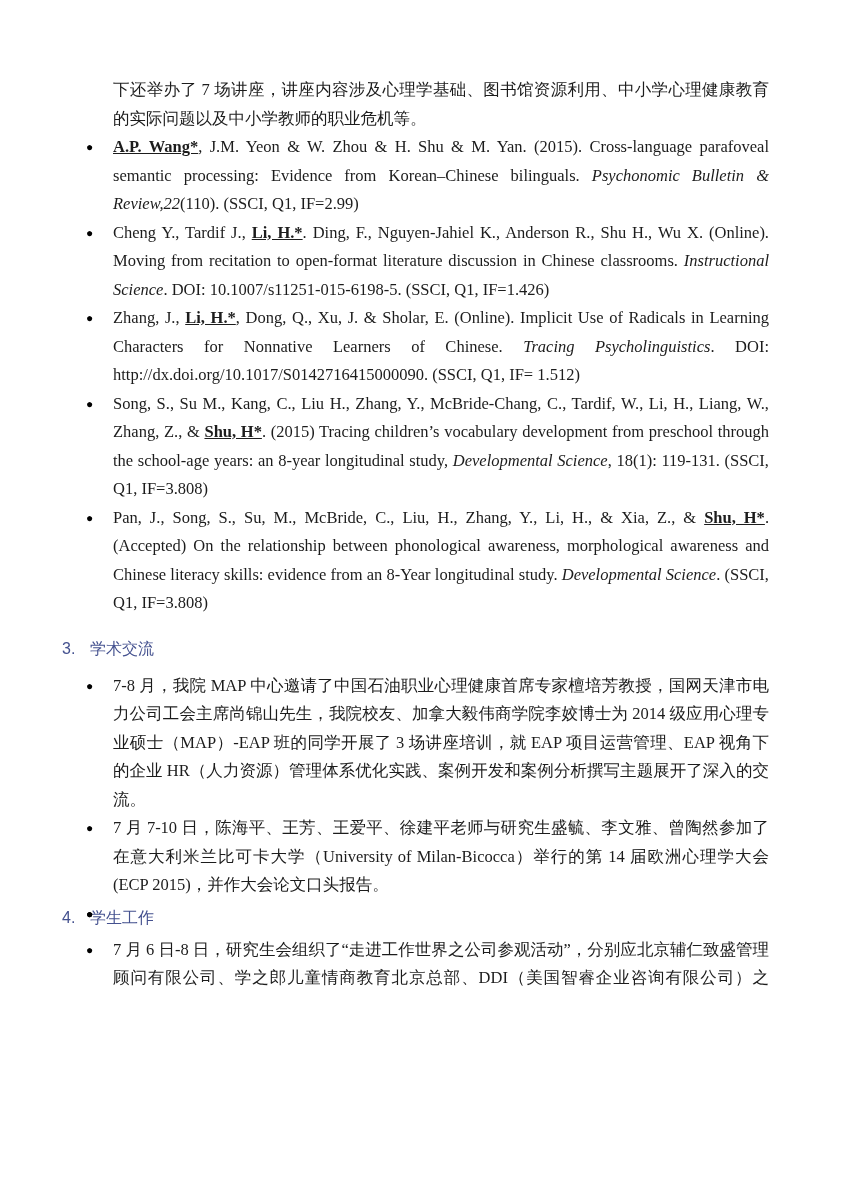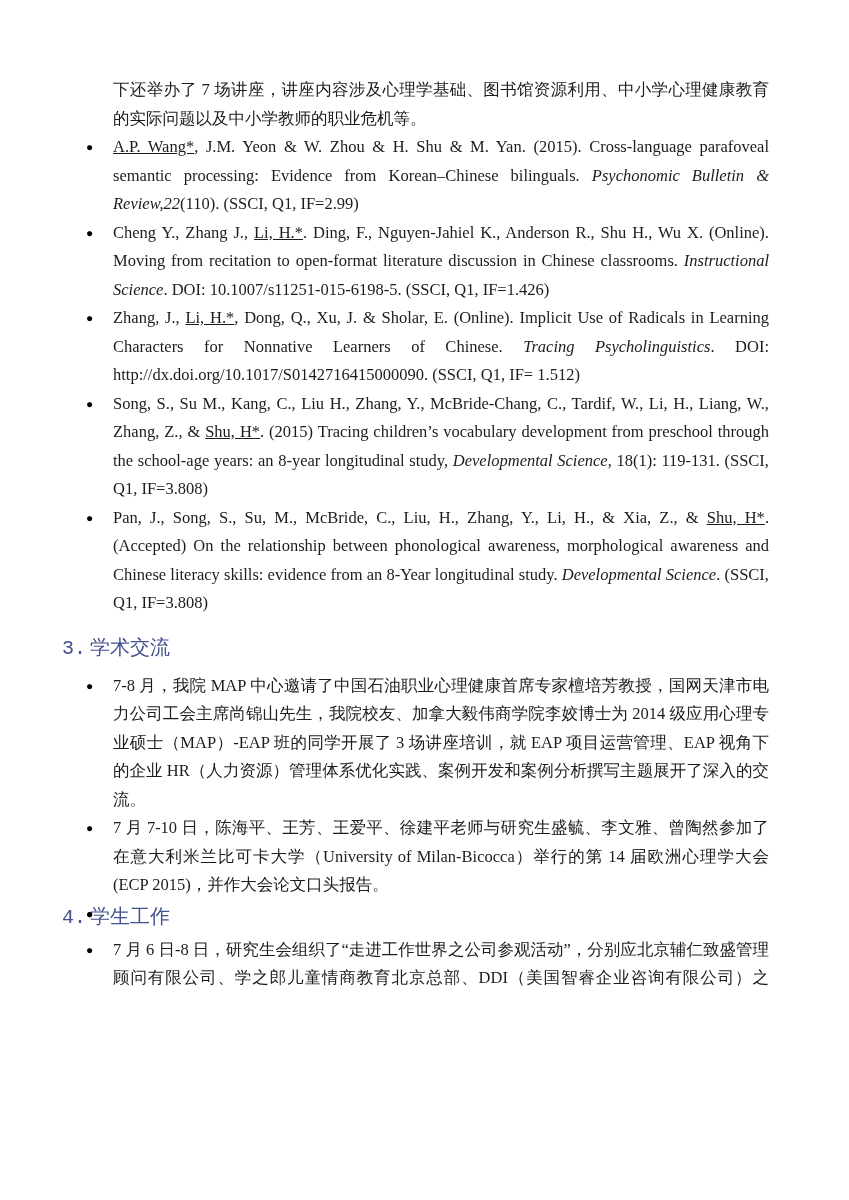--- a/index.html
+++ b/index.html
@@ -35,27 +35,27 @@
     line-height: 28.5px;
   }
   ul.blist .bullet {
     position: absolute;
     left: -27px;
     top: 0;
     font-size: 12px;
     line-height: 28.5px;
     color: #000;
   }
-  .bu { font-weight: normal; text-decoration: underline; }
+  .bu { font-weight: bold; text-decoration: underline; }
   .i  { font-style: italic; }
   h2.sec-heading {
     margin: 16px 0 8px -51px;
-    font-family: Liberation Mono, monospace;
+    font-family: Liberation Sans, sans-serif;
     font-weight: 500;
-    font-size: 20px;
+    font-size: 16px;
     line-height: 30px;
     color: var(--heading-color, #44518f);
   }
   h2.sec-heading .h-num {
     display: inline-block;
     width: 28px;
   }
   h2#heading-student-work {
     margin-top: 3px;
     margin-bottom: 3px;
@@ -77,21 +77,21 @@
 
   <p class="intro">下还举办了 7 场讲座，讲座内容涉及心理学基础、图书馆资源利用、中小学心理健康教育的实际问题以及中小学教师的职业危机等。</p>
 
   <ul class="blist">
     <li>
       <span class="bullet">●</span>
       <span><span class="bu">A.P. Wang*</span><span>, J.M. Yeon &amp; W. Zhou &amp; H. Shu &amp; M. Yan. (2015). Cross-language parafoveal semantic processing: Evidence from Korean–Chinese bilinguals. </span><span class="i">Psychonomic Bulletin &amp; Review,22</span><span>(110). (SSCI, Q1, IF=2.99)</span></span>
     </li>
     <li>
       <span class="bullet">●</span>
-      <span><span>Cheng Y., Zhang J., </span><span class="bu">Li, H.*</span><span>. Ding, F., Nguyen-Jahiel K., Anderson R., Shu H., Wu X. (Online). Moving from recitation to open-format literature discussion in Chinese classrooms. </span><span class="i">Instructional Science</span><span>. DOI: 10.1007/s11251-015-6198-5. (SSCI, Q1, IF=1.426)</span></span>
+      <span><span>Cheng Y., Tardif J., </span><span class="bu">Li, H.*</span><span>. Ding, F., Nguyen-Jahiel K., Anderson R., Shu H., Wu X. (Online). Moving from recitation to open-format literature discussion in Chinese classrooms. </span><span class="i">Instructional Science</span><span>. DOI: 10.1007/s11251-015-6198-5. (SSCI, Q1, IF=1.426)</span></span>
     </li>
     <li>
       <span class="bullet">●</span>
       <span><span>Zhang, J., </span><span class="bu">Li, H.*</span><span>, Dong, Q., Xu, J. &amp; Sholar, E. (Online). Implicit Use of Radicals in Learning Characters for Nonnative Learners of Chinese. </span><span class="i">Tracing Psycholinguistics</span><span>. DOI: http://dx.doi.org/10.1017/S0142716415000090. (SSCI, Q1, IF= 1.512)</span></span>
     </li>
     <li>
       <span class="bullet">●</span>
       <span><span>Song, S., Su M., Kang, C., Liu H., Zhang, Y., McBride-Chang, C., Tardif, W., Li, H., Liang, W., Zhang, Z., &amp; </span><span class="bu">Shu, H*</span><span>. (2015) Tracing children’s vocabulary development from preschool through the school-age years: an 8-year longitudinal study, </span><span class="i">Developmental Science</span><span>, 18(1): 119-131. (SSCI, Q1, IF=3.808)</span></span>
     </li>
     <li>

